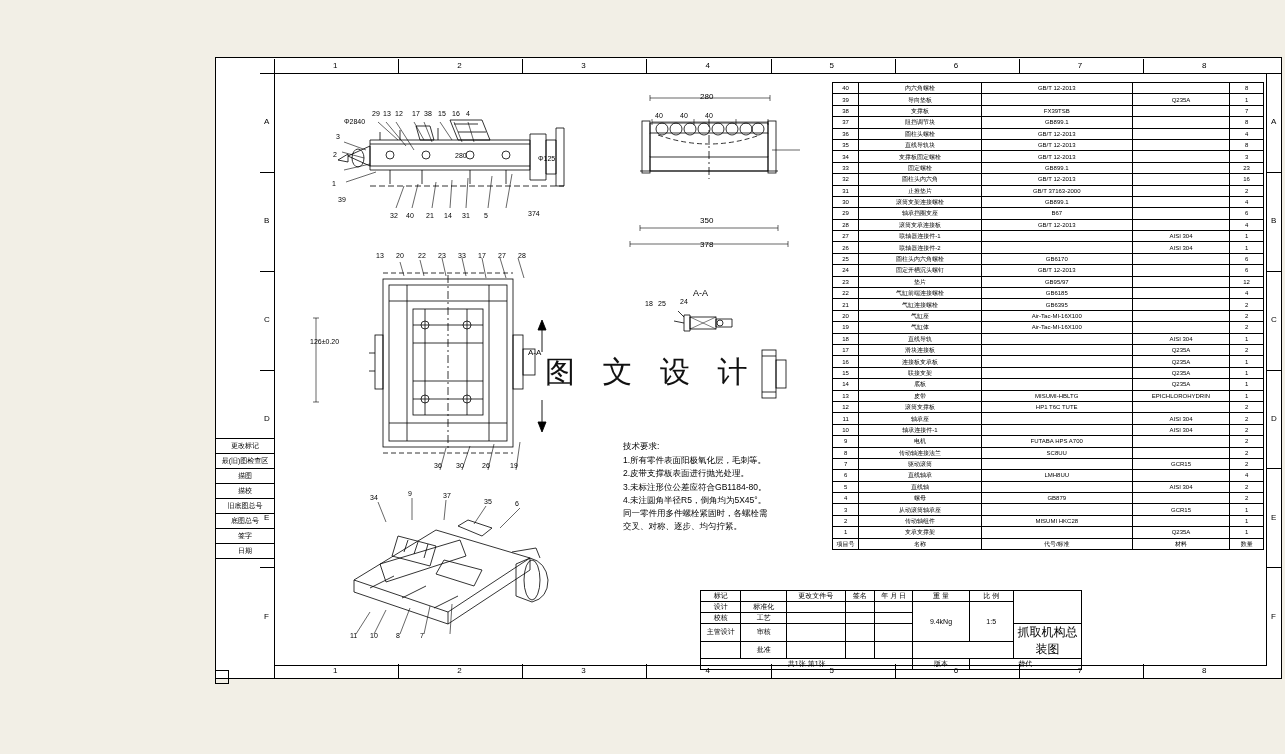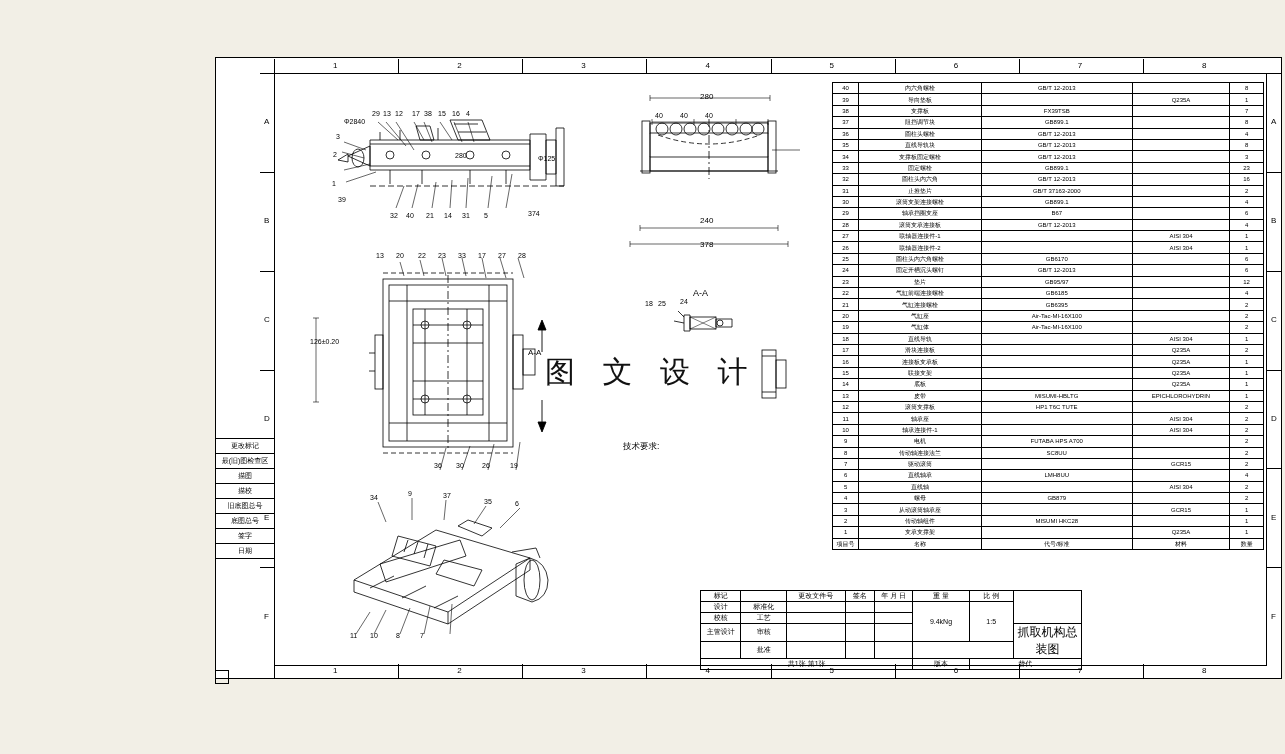--- a/index.html
+++ b/index.html
@@ -298,21 +298,21 @@
     <div class="t t7" style="left: 518px; top: 252px;">28</div>
     <div class="t t7" style="left: 434px; top: 462px;">36</div>
     <div class="t t7" style="left: 456px; top: 462px;">30</div>
     <div class="t t7" style="left: 482px; top: 462px;">26</div>
     <div class="t t7" style="left: 510px; top: 462px;">19</div>
     <div class="t t7" style="left: 310px; top: 338px;">126±0.20</div>
     <div class="t" style="left: 700px; top: 92px;">280</div>
     <div class="t t7" style="left: 655px; top: 112px;">40</div>
     <div class="t t7" style="left: 680px; top: 112px;">40</div>
     <div class="t t7" style="left: 705px; top: 112px;">40</div>
-    <div class="t" style="left: 700px; top: 216px;">240</div>
+    <div class="t" style="left: 700px; top: 216px;">350</div>
     <div class="t" style="left: 700px; top: 240px;">378</div>
     <div class="t t9" style="left: 693px; top: 288px;">A-A</div>
     <div class="t t7" style="left: 645px; top: 300px;">18</div>
     <div class="t t7" style="left: 658px; top: 300px;">25</div>
     <div class="t t7" style="left: 680px; top: 298px;">24</div>
     <div class="t" style="left: 528px; top: 348px;">A-A</div>
     <div class="t t7" style="left: 370px; top: 494px;">34</div>
     <div class="t t7" style="left: 408px; top: 490px;">9</div>
     <div class="t t7" style="left: 443px; top: 492px;">37</div>
     <div class="t t7" style="left: 484px; top: 498px;">35</div>
@@ -610,20 +610,28 @@
         <td class="name">名称</td>
         <td class="code">代号/标准</td>
         <td class="mat">材料</td>
         <td class="qty">数量</td>
       </tr>
     </tbody>
 </table>
 
 <div class="notes">
   <div class="hd">技术要求:</div>
+  <div id="notes-lines">
+      <div>1.所有零件表面阳极氧化层，毛刺等。</div>
+      <div>2.皮带支撑板表面进行抛光处理。</div>
+      <div>3.未标注形位公差应符合GB1184-80。</div>
+      <div>4.未注圆角半径R5，倒角均为5X45°。</div>
+      <div>同一零件用多件螺栓紧固时，各螺栓需</div>
+      <div>交叉、对称、逐步、均匀拧紧。</div>
+    </div>
 </div>
 
 <div class="big-title">图 文 设 计</div>
 
 <div class="tb">
   <table>
     <tbody>
         <tr>
       <td rowspan="1" style="width:40px;">标记</td>
       <td style="width:46px;"></td>

